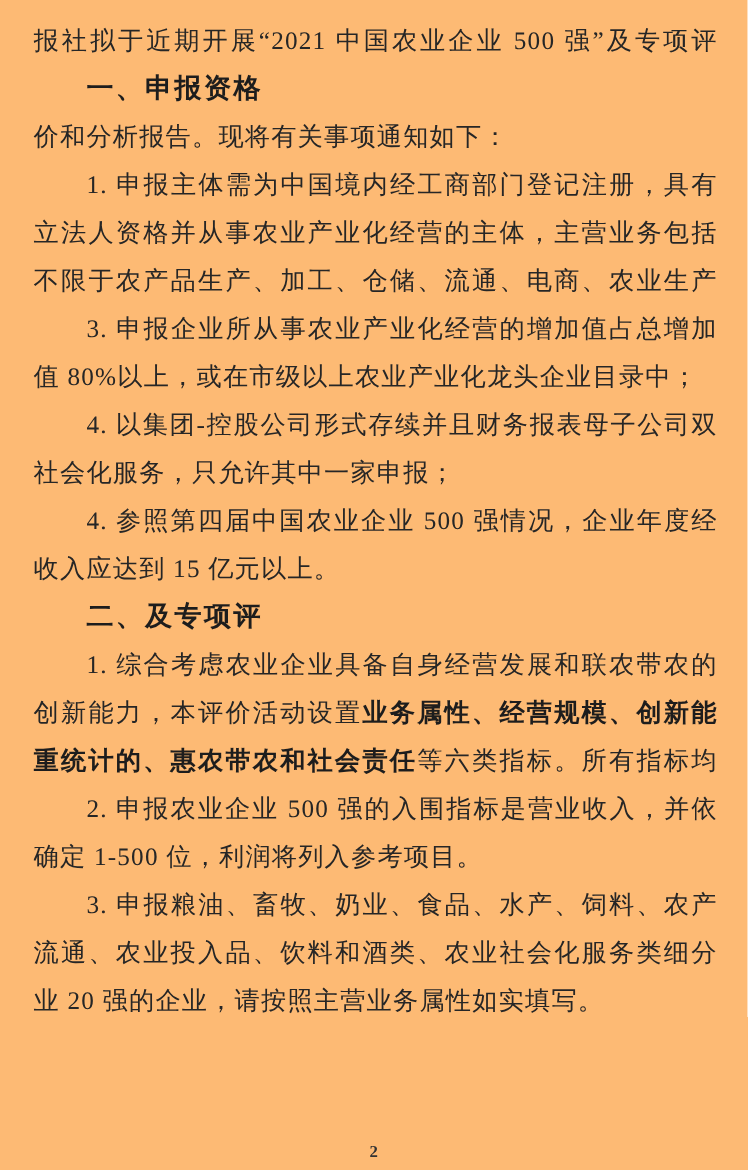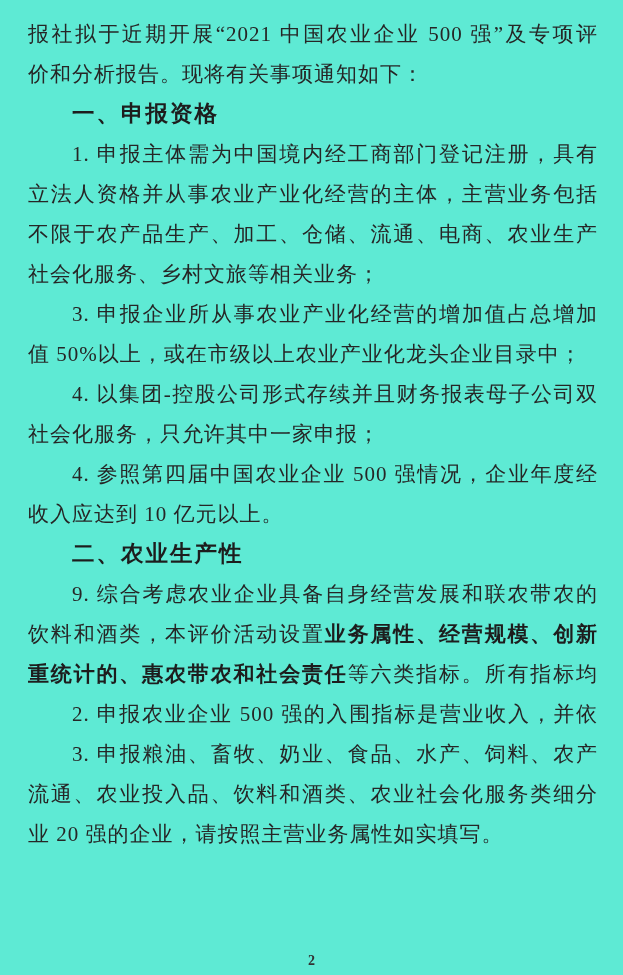--- a/index.html
+++ b/index.html
@@ -4,21 +4,21 @@
 <style>
   html, body {
     margin: 0;
     padding: 0;
     background: #ffffff;
   }
   .page {
     position: relative;
     width: 623px;
     height: 975px;
-    background: #5eead4;
+    background: #fdba74;
     color: #262626;
     overflow: hidden;
     font-family: "Liberation Serif", serif;
     box-sizing: border-box;
   }
   .content {
     padding: 14px 25px 0 28px;
   }
   .line {
     font-size: 21px;
@@ -66,35 +66,35 @@
     color: #333333;
     font-family: "Liberation Serif", serif;
   }
 </style>
 </head>
 <body>
 
 <div class="page">
   <div class="content" id="lines">
       <div class="line full"><span class="run">报社拟于近期开展“2021 中国农业企业 500 强”及专项评</span></div>
+      <div class="line heading para-start"><span class="run bold">一、申报资格</span></div>
       <div class="line"><span class="run">价和分析报告。现将有关事项通知如下：</span></div>
-      <div class="line heading para-start"><span class="run bold">一、申报资格</span></div>
       <div class="line para-start full"><span class="run">1. 申报主体需为中国境内经工商部门登记注册，具有独</span></div>
       <div class="line full"><span class="run">立法人资格并从事农业产业化经营的主体，主营业务包括但</span></div>
       <div class="line full"><span class="run">不限于农产品生产、加工、仓储、流通、电商、农业生产性</span></div>
-      <div class="line"><span class="run">社会化服务、乡村文旅等相关业务；</span></div>
       <div class="line para-start full"><span class="run">3. 申报企业所从事农业产业化经营的增加值占总增加</span></div>
-      <div class="line"><span class="run">值 50%以上，或在市级以上农业产业化龙头企业目录中；</span></div>
+      <div class="line"><span class="run">值 80%以上，或在市级以上农业产业化龙头企业目录中；</span></div>
       <div class="line para-start full"><span class="run">4. 以集团-控股公司形式存续并且财务报表母子公司双</span></div>
       <div class="line"><span class="run">社会化服务，只允许其中一家申报；</span></div>
       <div class="line para-start full"><span class="run">4. 参照第四届中国农业企业 500 强情况，企业年度经营</span></div>
-      <div class="line"><span class="run">收入应达到 10 亿元以上。</span></div>
-      <div class="line heading para-start"><span class="run bold">二、农业生产性</span></div>
-      <div class="line para-start full"><span class="run">9. 综合考虑农业企业具备自身经营发展和联农带农的</span></div>
-      <div class="line full"><span class="run">饮料和酒类，本评价活动设置</span><span class="run bold">业务属性、经营规模、创新能力、</span></div>
+      <div class="line"><span class="run">收入应达到 15 亿元以上。</span></div>
+      <div class="line heading para-start"><span class="run bold">二、及专项评</span></div>
+      <div class="line para-start full"><span class="run">1. 综合考虑农业企业具备自身经营发展和联农带农的</span></div>
+      <div class="line full"><span class="run">创新能力，本评价活动设置</span><span class="run bold">业务属性、经营规模、创新能力、</span></div>
       <div class="line full"><span class="run bold">重统计的、惠农带农和社会责任</span><span class="run">等六类指标。所有指标均需</span></div>
       <div class="line para-start full"><span class="run">2. 申报农业企业 500 强的入围指标是营业收入，并依此</span></div>
+      <div class="line"><span class="run">确定 1-500 位，利润将列入参考项目。</span></div>
       <div class="line para-start full"><span class="run">3. 申报粮油、畜牧、奶业、食品、水产、饲料、农产品</span></div>
       <div class="line full"><span class="run">流通、农业投入品、饮料和酒类、农业社会化服务类细分行</span></div>
       <div class="line"><span class="run">业 20 强的企业，请按照主营业务属性如实填写。</span></div>
     </div>
   <div class="page-number">2</div>
 </div>
 
 </body></html>

